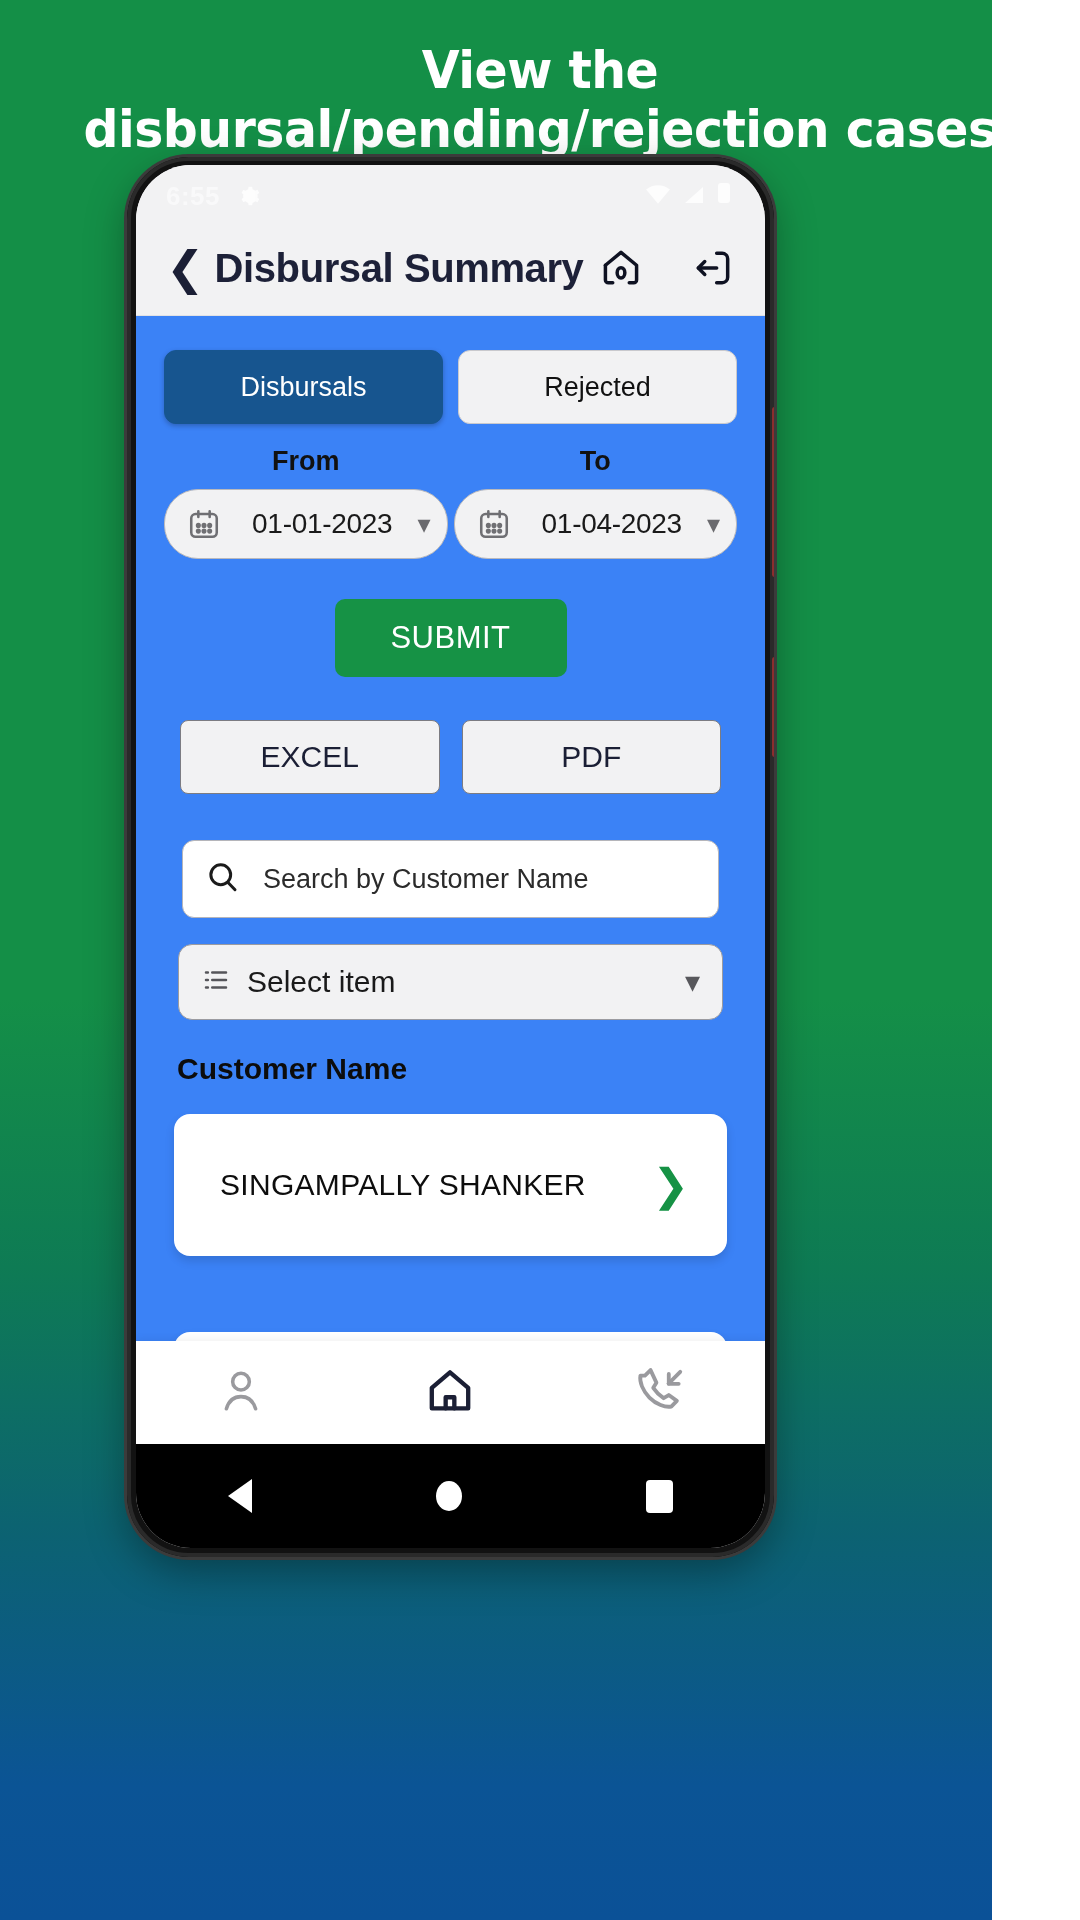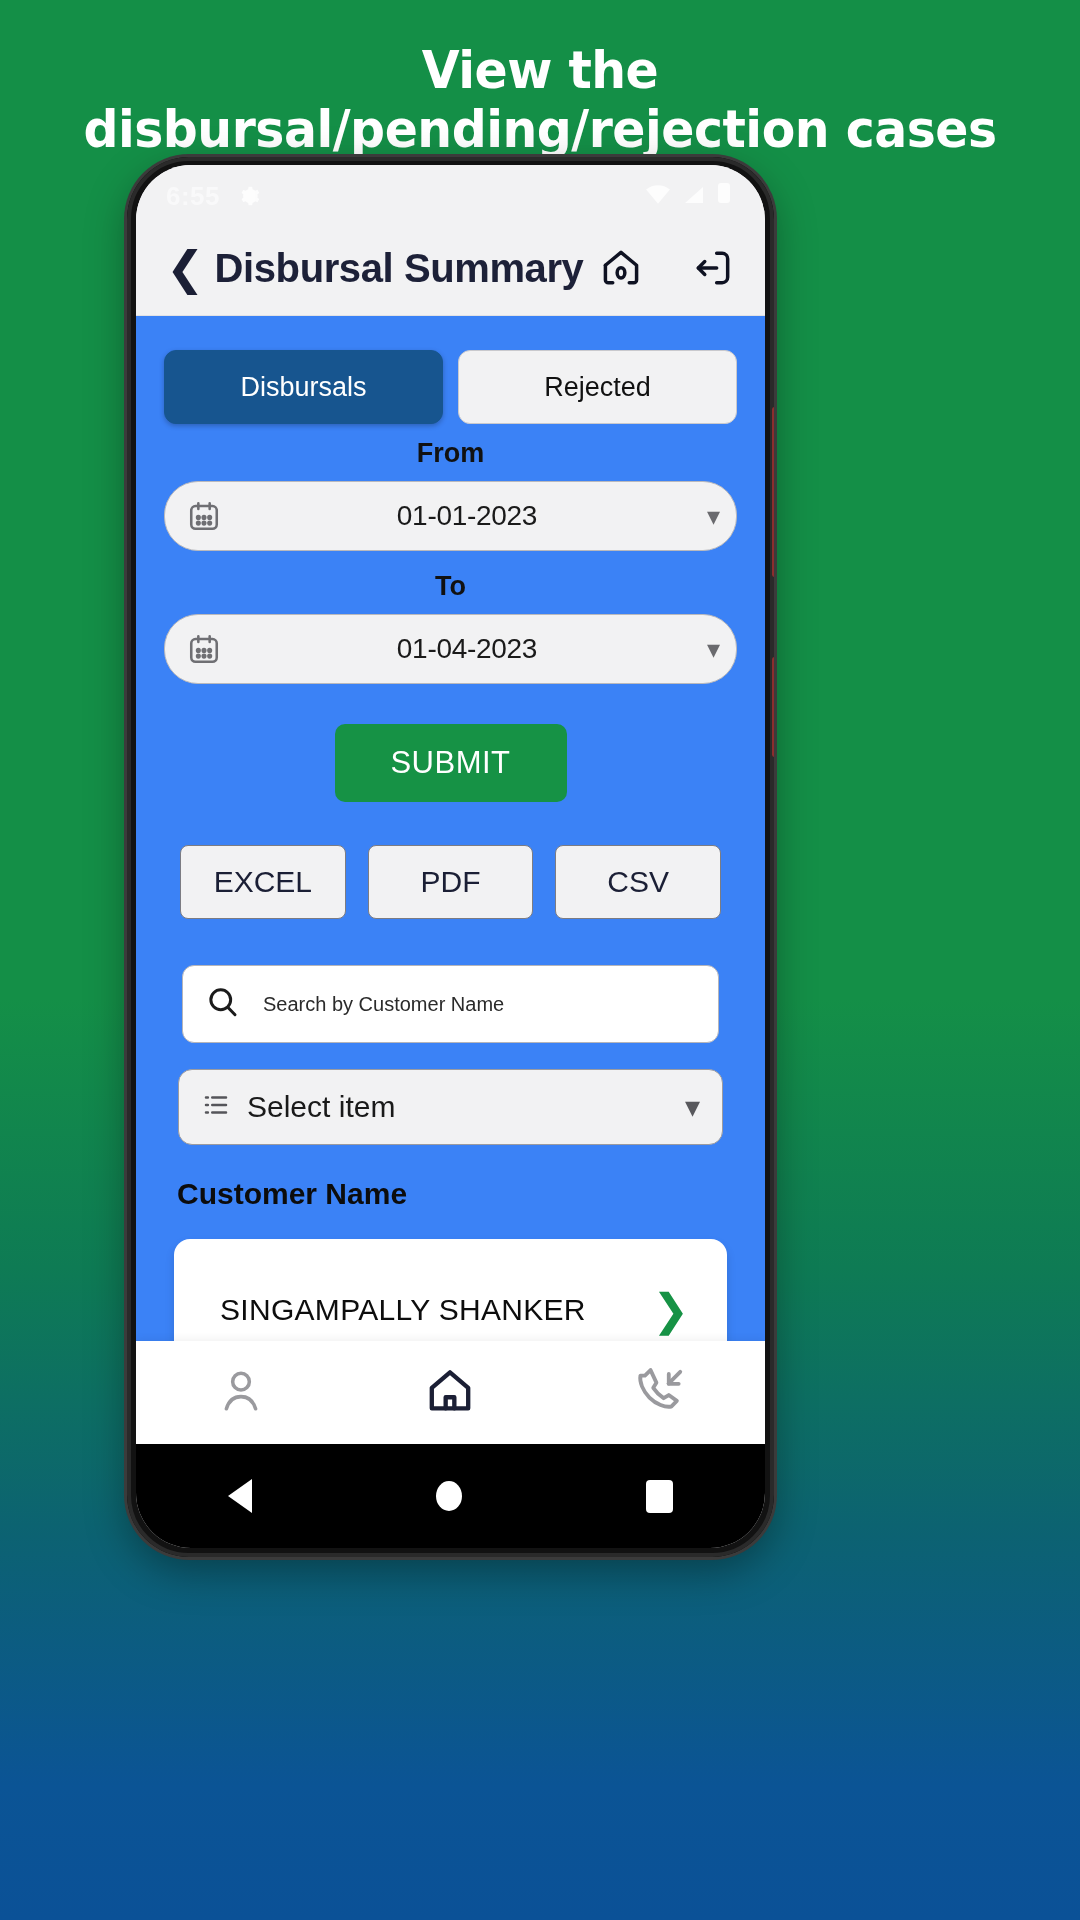--- a/index.html
+++ b/index.html
@@ -6,21 +6,21 @@
 
   html, body {
     width: 1080px;
     height: 1920px;
     overflow: hidden;
     font-family: "Liberation Sans", sans-serif;
   }
 
   .poster {
     position: relative;
-    width: 1080px;
+    width: 992px;
     height: 1920px;
     background: linear-gradient(to bottom,
         #148F47 0%,
         #148F47 52%,
         #0E7B54 66%,
         #0C6272 80%,
         #0B5495 93%,
         #0B5197 100%);
     overflow: hidden;
     padding-left: 20px;
@@ -149,21 +149,21 @@
     cursor: pointer;
   }
   .tab.active {
     background: #17558F;
     border-color: #17558F;
     color: #ffffff;
     box-shadow: 0 2px 5px rgba(0,0,0,0.25);
   }
 
   
-  .date-row { display: flex; gap: 20px; margin-top: 14px; flex-direction: column; }
+  .date-row { display: flex; gap: 6px; margin-top: 22px; }
   .date-col { flex: 1; }
   .date-label {
     text-align: center;
     font-size: 27px;
     font-weight: bold;
     color: #111;
     margin-bottom: 12px;
   }
   .date-field {
     height: 70px;
@@ -232,21 +232,21 @@
     height: 78px;
     border: 1px solid #b5b5ba;
     border-radius: 12px;
     background: #ffffff;
     display: flex;
     align-items: center;
     padding: 0 22px;
     cursor: text;
   }
   .search-placeholder {
-    font-size: 20px;
+    font-size: 27px;
     color: #2b2b2b;
     margin-left: 22px;
   }
 
   
   .section-title {
     font-size: 31px;
     font-weight: bold;
     color: #0c0c0c;
     margin: 28px 0 0 13px;
@@ -459,21 +459,20 @@
           </div>
         </div>
 
         <div class="submit-wrap">
           <button class="submit-btn">SUBMIT</button>
         </div>
 
         <div class="export-row">
           <div class="export-btn">EXCEL</div>
           <div class="export-btn">PDF</div>
-          <div class="export-btn">CSV</div>
         </div>
 
         <div class="search-wrap">
           <div class="search-box">
             <span>
               <svg width="36" height="36" viewBox="0 0 24 24" fill="none" stroke="#1b1b1b" stroke-width="2" stroke-linecap="round">
                 <circle cx="10.5" cy="10.5" r="6.6"></circle>
                 <path d="M15.5 15.8L20 20.5"></path>
               </svg>
             </span>

